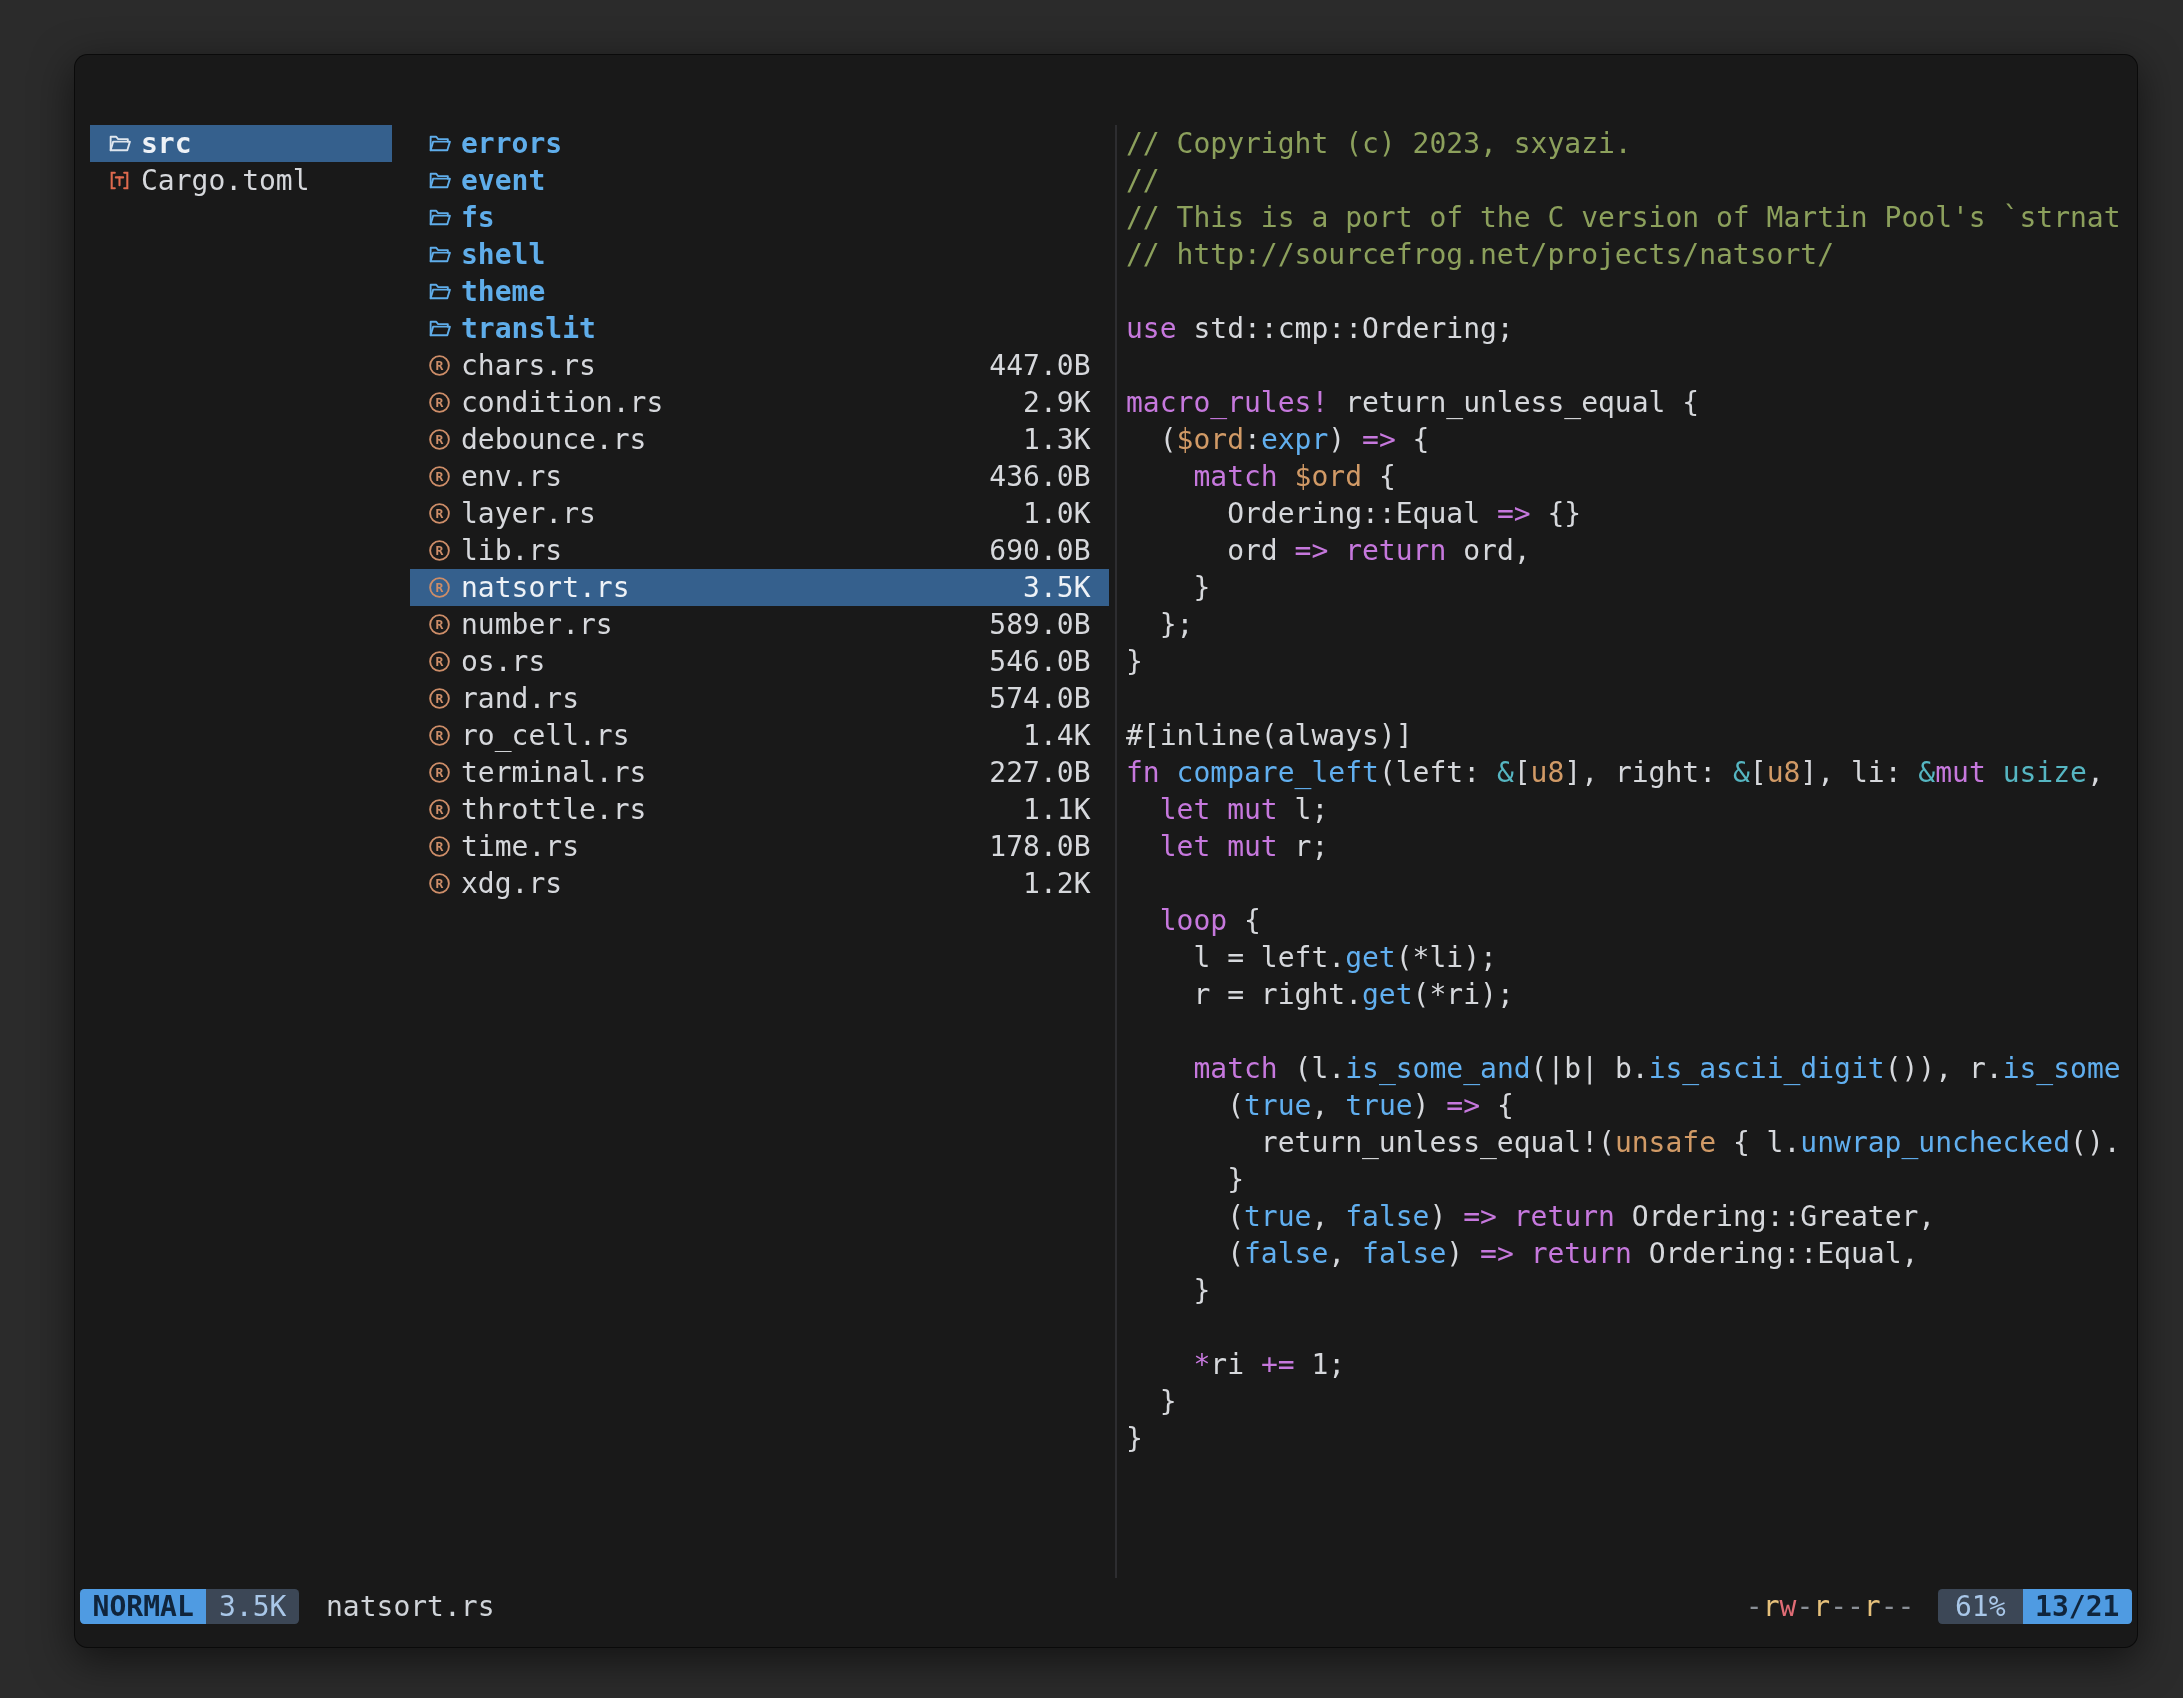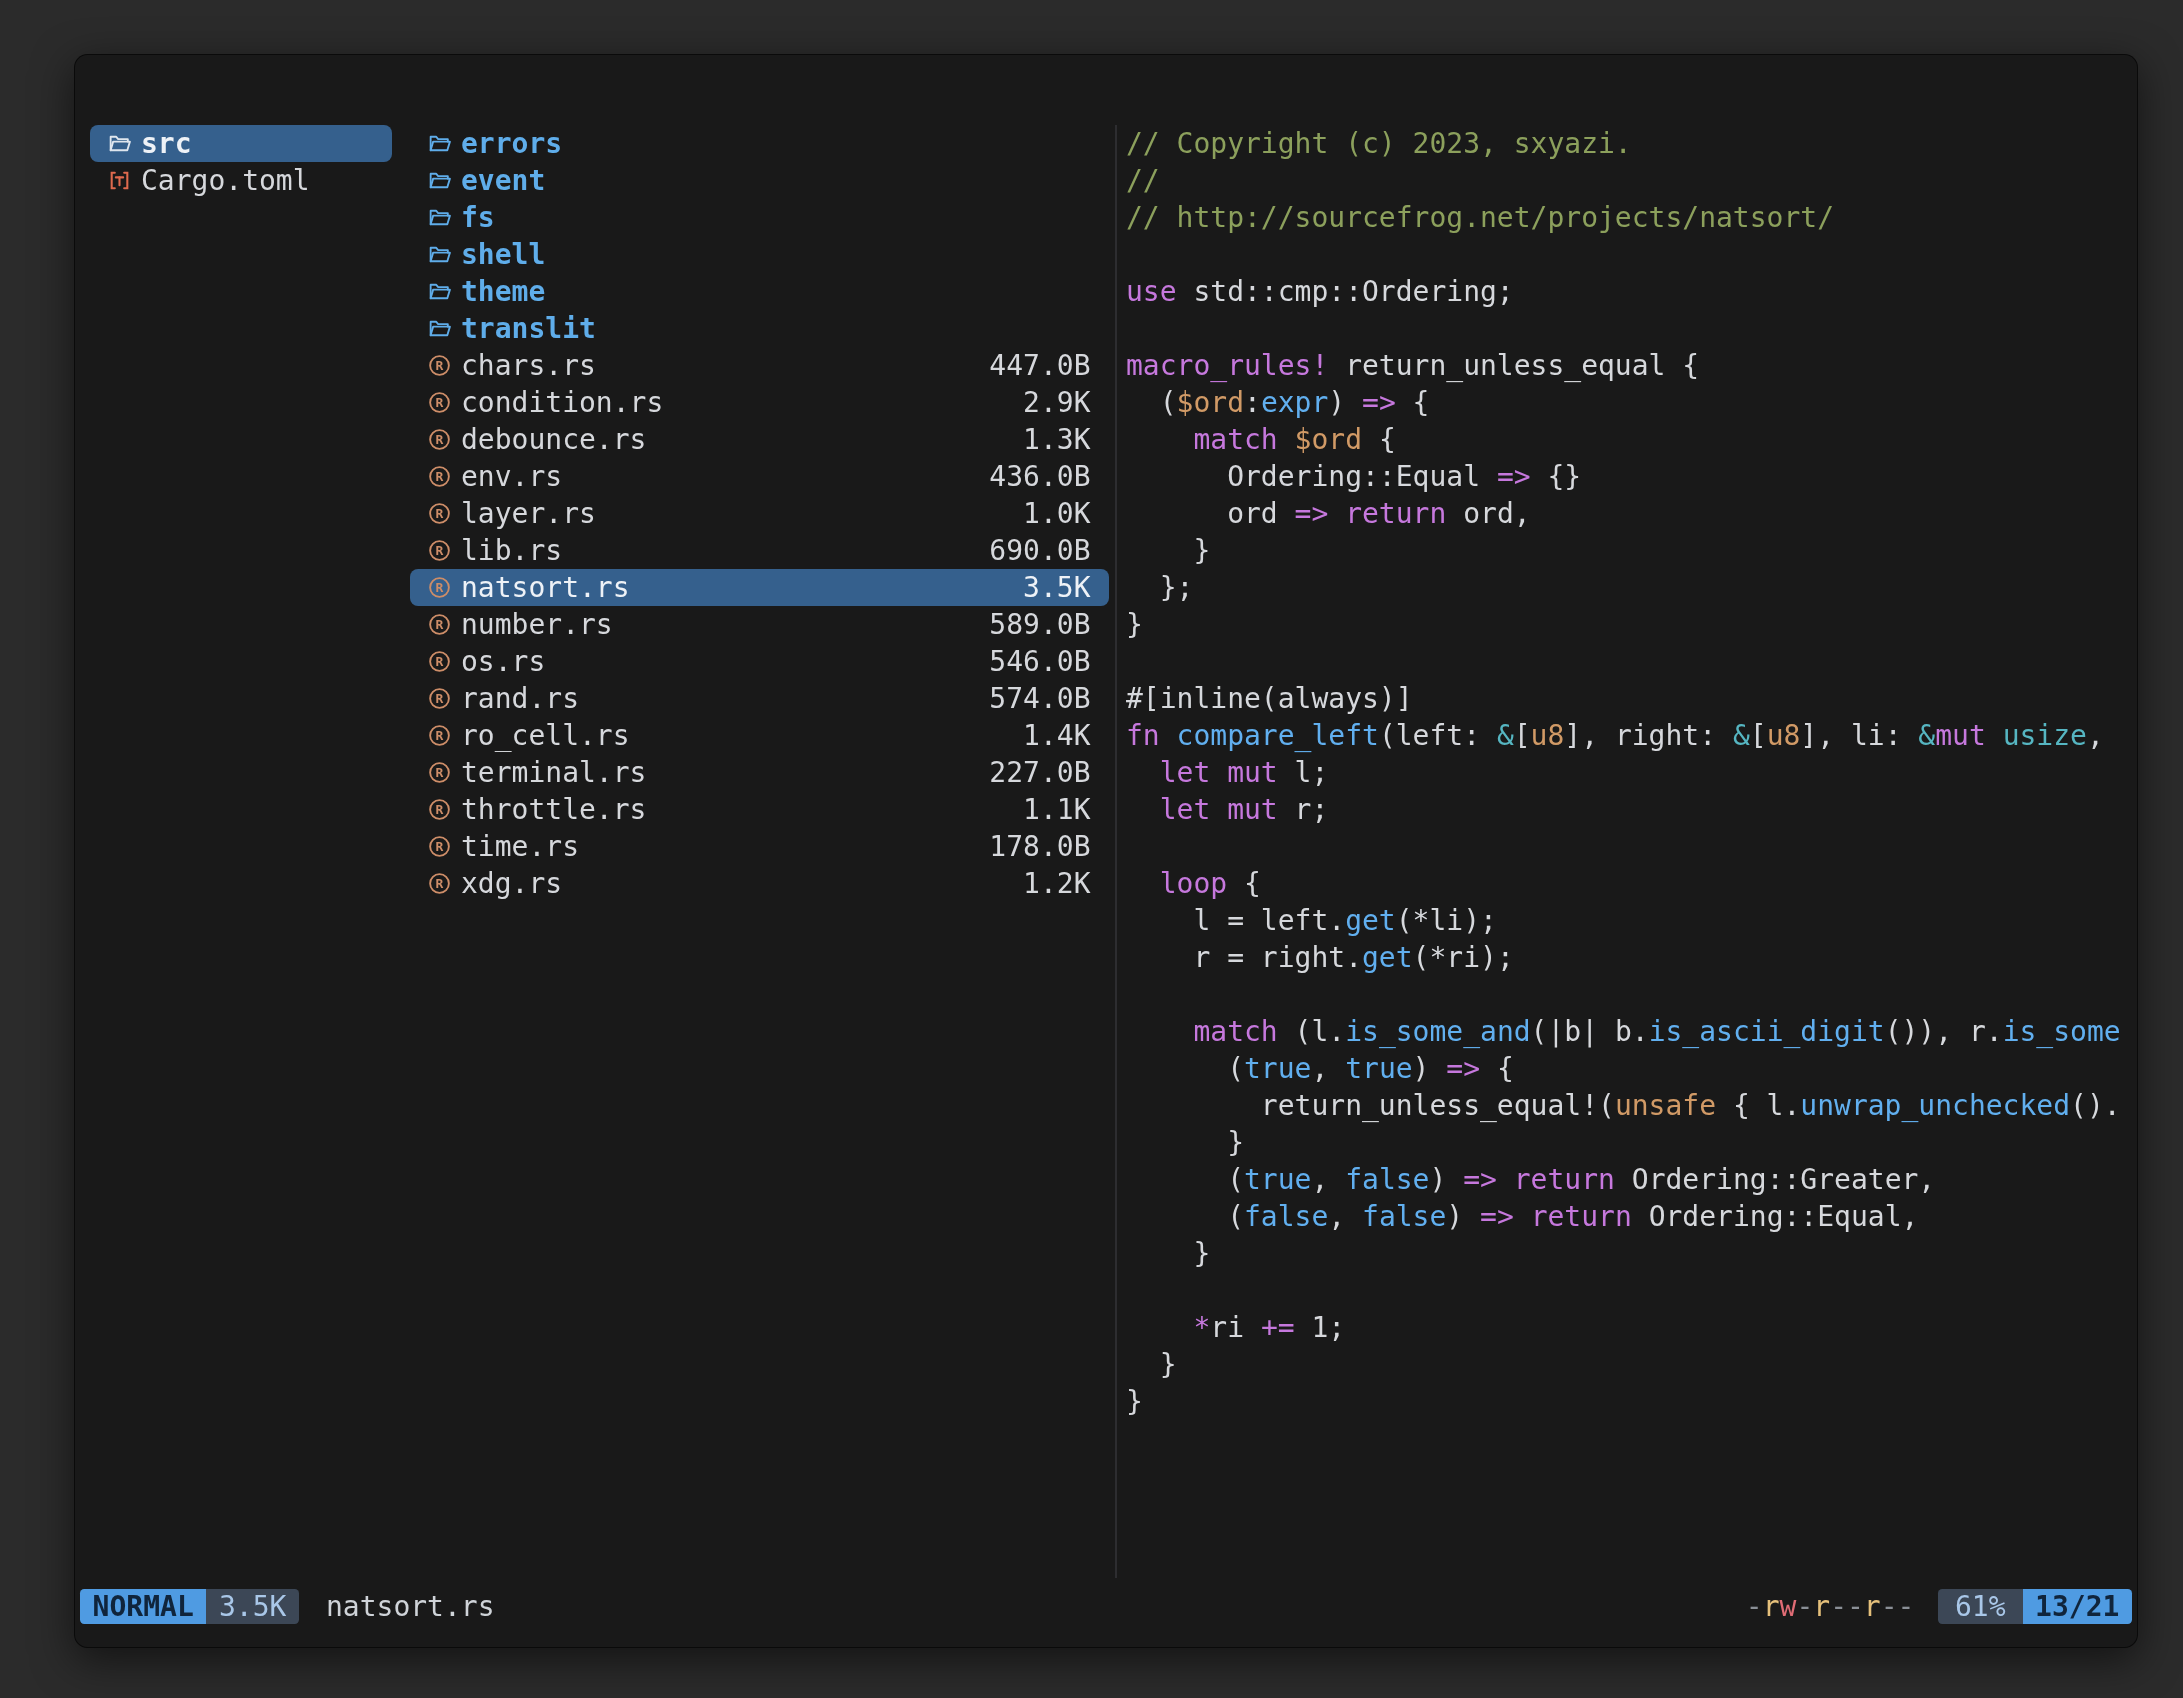--- a/index.html
+++ b/index.html
@@ -37,21 +37,21 @@
     overflow:hidden;
   }
   .panel{position:absolute;top:70px;}
   .parent-panel{left:15px;width:302px;}
   .current-panel{left:335px;width:699px;}
   .divider{position:absolute;left:1040px;top:70px;width:1.7px;height:1453px;background:#2d2d30;}
   .preview-panel{position:absolute;left:1051px;top:70px;width:1000px;height:1457px;overflow:hidden;}
 
   .row{
     display:flex;align-items:center;height:37px;
-    padding:0 18.5px 0 17px;border-radius:8px;white-space:pre;
+    padding:0 18.5px 0 17px;border-radius:0;white-space:pre;
   }
   .row.selected{background:var(--selection-bg);}
   .icon{width:34px;flex:0 0 34px;display:inline-flex;align-items:center;}
   .icon svg{width:25px;height:25px;display:block;}
   .dir .icon{color:var(--folder-fg);}
   .dir .label{color:var(--folder-fg);font-weight:bold;}
   .file .icon-rust-icon{color:var(--rust-icon);}
   .icon-toml-icon{color:var(--toml-icon);}
   .file .label{color:var(--text-fg);}
   .label{flex:0 1 auto;overflow:hidden;}
@@ -186,20 +186,21 @@
             <circle cx="12" cy="12" r="9" stroke="currentColor" stroke-width="1.8"></circle>
             <text x="12" y="16.4" text-anchor="middle" font-size="12.5" font-weight="bold" font-family="DejaVu Sans Mono, monospace" fill="currentColor">R</text>
           </svg></span><span class="label">xdg.rs</span><span class="size">1.2K</span></div>
     </div>
 
   <div class="divider"></div>
 
   <div class="preview-panel">
       <div class="code-line"><span class="tk-c">// Copyright (c) 2023, sxyazi.</span></div>
       <div class="code-line"><span class="tk-c">//</span></div>
+      <div class="code-line"><span class="tk-c">// This is a port of the C version of Martin Pool's `strnat</span></div>
       <div class="code-line"><span class="tk-c">// http://sourcefrog.net/projects/natsort/</span></div>
       <div class="code-line"></div>
       <div class="code-line"><span class="tk-k">use</span><span class="tk-d"> std::cmp::Ordering;</span></div>
       <div class="code-line"></div>
       <div class="code-line"><span class="tk-k">macro_rules!</span><span class="tk-d"> return_unless_equal {</span></div>
       <div class="code-line"><span class="tk-d">  (</span><span class="tk-o">$ord</span><span class="tk-d">:</span><span class="tk-b">expr</span><span class="tk-d">) </span><span class="tk-k">=&gt;</span><span class="tk-d"> {</span></div>
       <div class="code-line"><span class="tk-d">    </span><span class="tk-k">match</span><span class="tk-d"> </span><span class="tk-o">$ord</span><span class="tk-d"> {</span></div>
       <div class="code-line"><span class="tk-d">      Ordering::Equal </span><span class="tk-k">=&gt;</span><span class="tk-d"> {}</span></div>
       <div class="code-line"><span class="tk-d">      ord </span><span class="tk-k">=&gt;</span><span class="tk-d"> </span><span class="tk-k">return</span><span class="tk-d"> ord,</span></div>
       <div class="code-line"><span class="tk-d">    }</span></div>

